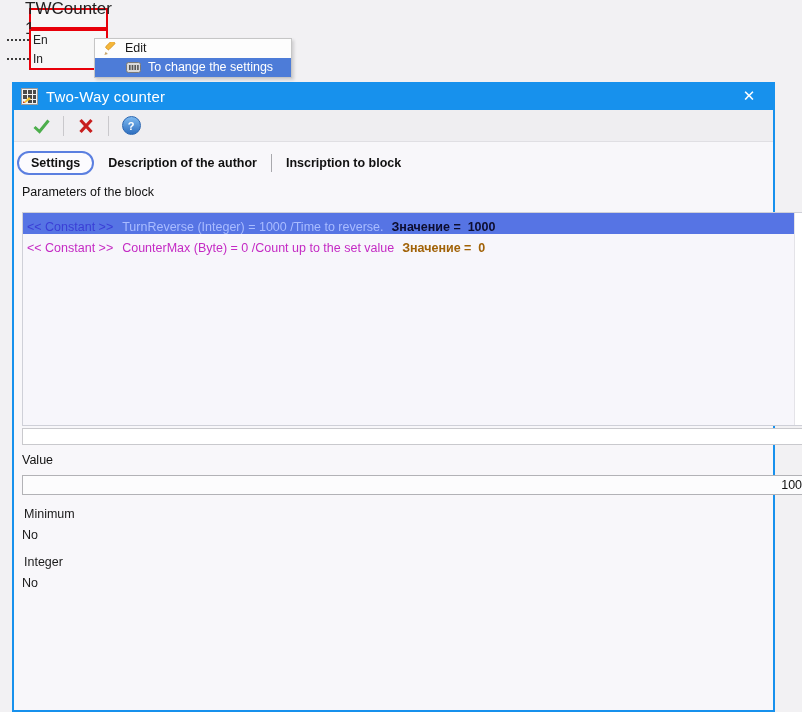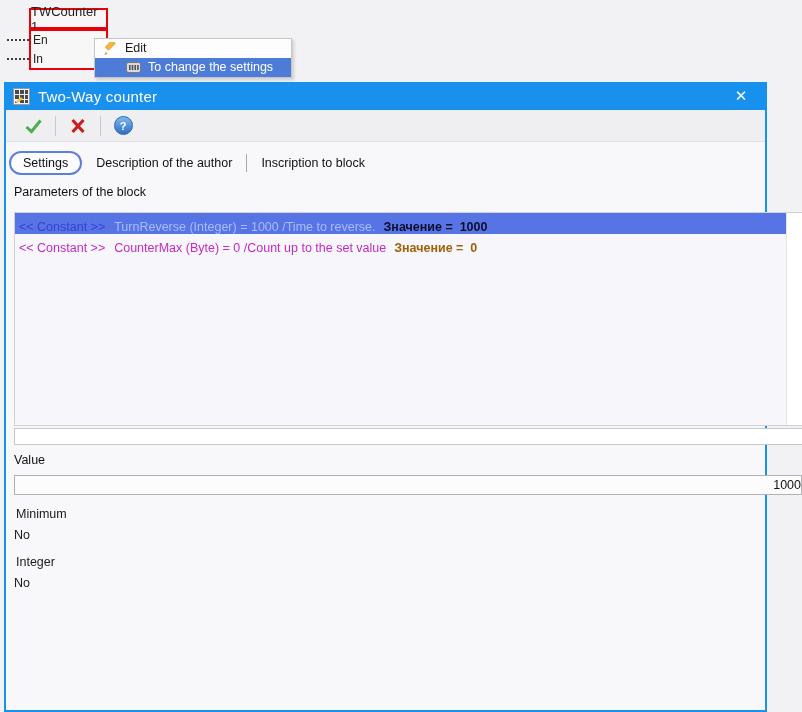--- a/index.html
+++ b/index.html
@@ -7,21 +7,21 @@
     position:relative; width:802px; height:712px; overflow:hidden;
     background:#f2f1f3;
     font-family:"Liberation Sans", sans-serif;
     color:#1a1a1a; font-size:12.5px;
   }
   
   .blk-title {
     position:absolute; left:29px; top:8px; width:79px; height:21px;
     border:2px solid var(--c-block_outline,#e8000a); background:#f7f7f7;
     display:flex; align-items:center; justify-content:center;
-    font-size:13px; color:#222; box-sizing:border-box;
+    font-size:17px; color:#222; box-sizing:border-box;
   }
   .blk-body {
     position:absolute; left:29px; top:29px; width:79px; height:41px;
     border:2px solid var(--c-block_outline,#e8000a); background:#f7f7f7;
     box-sizing:border-box;
   }
   .blk-port { position:absolute; font-size:12px; color:#222; }
   .port-en { left:33px; top:33px; }
   .port-in { left:33px; top:52px; }
   .wire { position:absolute; width:22px; height:0; border-top:2px dotted #3c3c3c; }
@@ -34,21 +34,21 @@
     box-shadow:2px 2px 3px rgba(0,0,0,.15); z-index:5;
   }
   .ctx-item {
     height:19px; line-height:19px; display:flex; align-items:center;
     font-size:12.5px; color:#1a1a1a; cursor:default; white-space:nowrap;
   }
   .ctx-item.hl { background:var(--c-menu_highlight,#4d7cd8); color:#fff;padding-left:23px; }
   .ctx-ic { width:16px; height:16px; margin:0 7px 0 7px; display:inline-flex; align-items:center; justify-content:center; flex:0 0 16px; }
   
   .dialog {
-    position:absolute; left:4px; top:82px; width:763px; height:630px;
+    position:absolute; left:12px; top:82px; width:763px; height:630px;
     border:2px solid var(--c-window_border,#1791ed); border-top:none;
     box-sizing:border-box; background:var(--c-content_bg,#f8f7fa); z-index:2;
   }
   .titlebar {
     position:absolute; left:0; top:0; right:0; height:28px;
     background:var(--c-titlebar,#1791ed); color:#fff;
     display:flex; align-items:center;
   }
   .titlebar .app-ic { margin:0 8px 0 7px; width:17px; height:17px; }
   .titlebar .t-text { font-size:15px; letter-spacing:.2px; }
@@ -64,21 +64,21 @@
   }
   .tb-btn { width:22px; height:20px; display:flex; align-items:center; justify-content:center; cursor:default; }
   .tb-sep { width:1px; height:20px; background:#c9c8cc; margin:0 11px; }
   .help-circle {
     width:17px; height:17px; border-radius:50%;
     background:linear-gradient(#7db9f0,#2f6fc0); border:1px solid #2a66b2;
     color:#fff; font-size:11px; font-weight:bold;
     display:flex; align-items:center; justify-content:center;
   }
   
-  .tabs { position:absolute; left:3px; top:67px; height:27px; display:flex; align-items:center; }
+  .tabs { position:absolute; left:3px; top:67px; height:27px; display:flex; align-items:center;font-weight:bold; }
   .tab-pill {
     border:2px solid #5b7fe0; border-radius:13px; background:#fcfbfe;
     padding:3px 12px; font-size:12.5px; color:#111; cursor:default;
   }
   .tab-plain { padding:0 14px; font-size:12.5px; color:#111; cursor:default; }
   .tab-sep { width:1px; height:18px; background:#a9a9ad; }
   
   .params-label { position:absolute; left:8px; top:103px; font-size:12.5px; color:#111; }
   .listbox {
     position:absolute; left:8px; top:130px; width:789px; height:214px;

